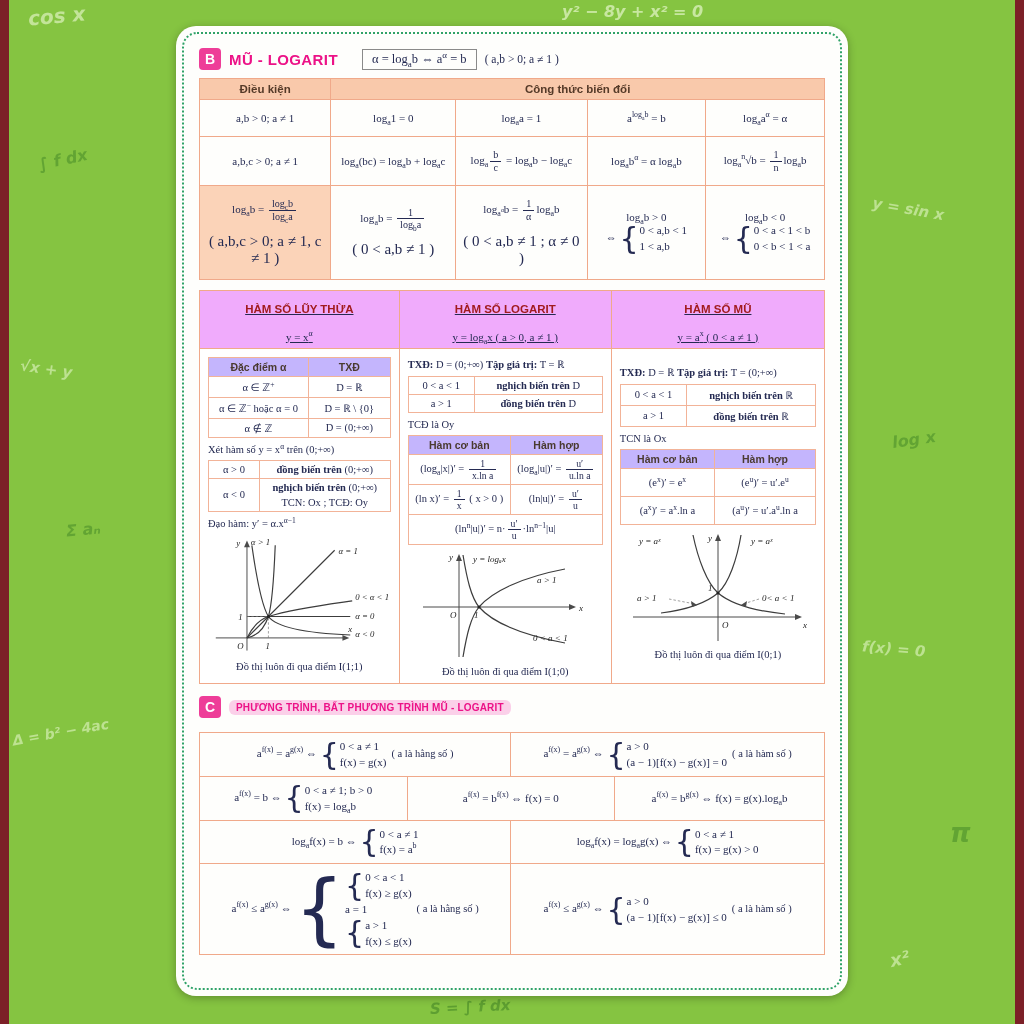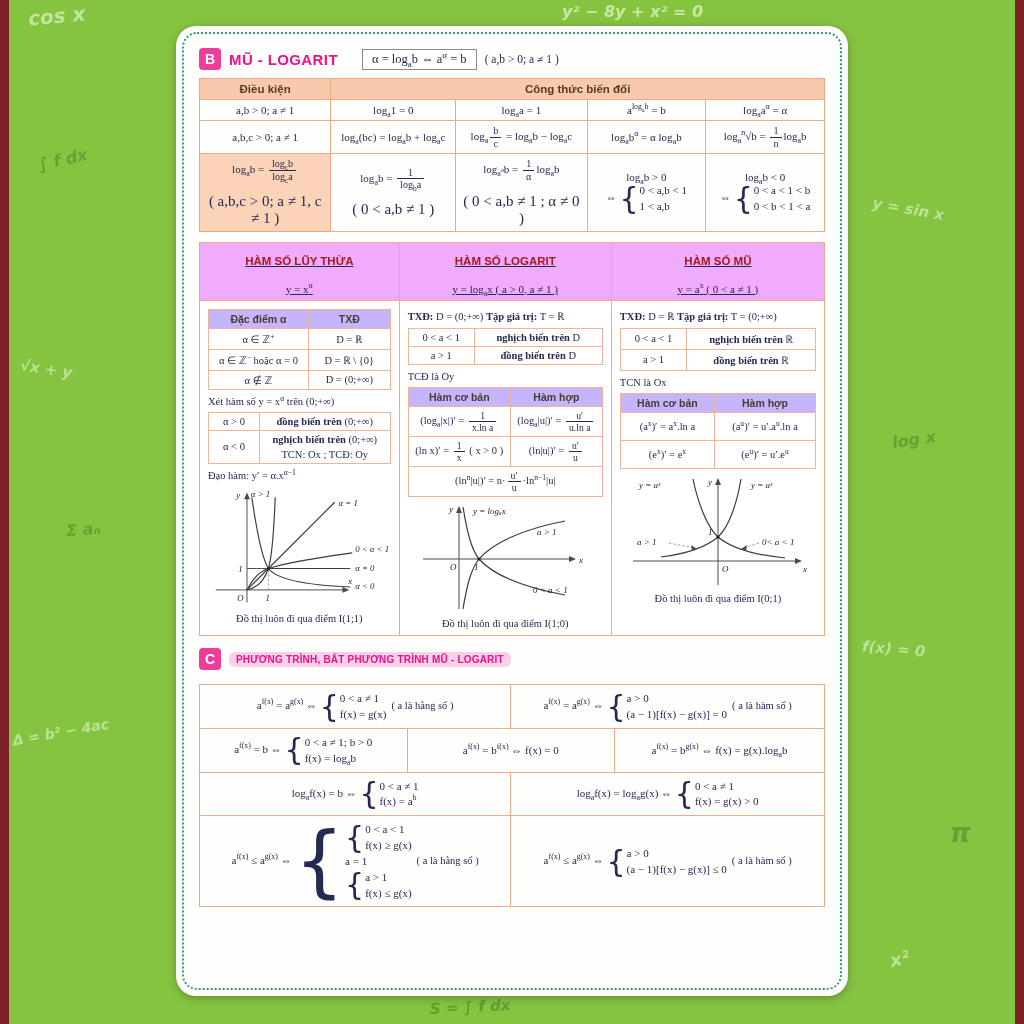--- a/index.html
+++ b/index.html
@@ -26,21 +26,21 @@
     font-weight:bold; font-size:14px; display:flex; align-items:center; justify-content:center; flex:0 0 auto; }
   .sec-title { color:#ec1287; font-weight:bold; font-size:15px; letter-spacing:.4px; }
   .hl { background:#fbd0e9; padding:2px 7px; border-radius:6px; color:#ec1287;
     font-weight:bold; font-size:10px; letter-spacing:.2px; }
   .fbox { margin-left:16px; border:1px solid #8a8a8a; padding:2px 9px; font-size:12.5px; }
   .cond-after { font-size:11.5px; }
 
   table { border-collapse:collapse; width:100%; }
   .t1 th, .t1 td { border:1px solid #f0a98a; text-align:center; }
   .t1 th { background:#f9c9ab; font-size:11.5px; color:#553a28; padding:4px 3px; }
-  .t1 td { font-family:"Liberation Serif", serif; font-size:11px; color:#242a52; padding:4px 3px; }
+  .t1 td { font-family:"Liberation Serif", serif; font-size:11px; color:#242a52; padding:12px 3px; }
   .t1 td.peach { background:#fbd3b8; }
   .condl { display:block; font-size:15px; margin-top:10px; }
 
   .f { display:inline-flex; flex-direction:column; vertical-align:middle; margin:0 2px;
     text-align:center; line-height:1.15; font-size:92%; }
   .f > span { padding:0 3px; display:block; }
   .f > span:first-child { border-bottom:1px solid currentColor; }
 
   .c { display:inline-flex; align-items:center; vertical-align:middle; text-align:left; }
   .c > .br { font-family:"DejaVu Sans", sans-serif; line-height:.85; font-weight:normal; margin-right:1px; }
@@ -311,47 +311,47 @@
           <text x="118" y="92">0 &lt; a &lt; 1</text>
           <text x="35" y="69">O</text>
           <text x="59" y="69">1</text>
           <text x="164" y="62">x</text>
           <text x="34" y="11">y</text>
         </svg>
         <div class="cap">Đồ thị luôn đi qua điểm  I(1;0)</div>
       </div>
 
       <div class="mid-c">
-        <div class="line" style="margin-top:0"><b>TXĐ:</b>  D = ℝ   <b>Tập giá trị:</b>  T = (0;+∞)</div>
+        <div class="line" style="margin-top:8px"><b>TXĐ:</b>  D = ℝ   <b>Tập giá trị:</b>  T = (0;+∞)</div>
         <table class="it">
           <tbody>
               <tr>
             <td style="width:34%">0 &lt; a &lt; 1</td>
             <td><b>nghịch biến trên</b>  ℝ</td>
           </tr>
           <tr>
             <td>a &gt; 1</td>
             <td><b>đồng biến trên</b>  ℝ</td>
           </tr>
         </tbody>
           </table>
         <div class="line">TCN là  Ox</div>
         <table class="it">
           <tbody>
               <tr>
             <th>Hàm cơ bản</th>
             <th>Hàm hợp</th>
           </tr>
           <tr>
+            <td style="padding:8px 4px">(e<sup>x</sup>)′ = e<sup>x</sup></td>
+            <td>(e<sup>u</sup>)′ = u′.e<sup>u</sup></td>
+          </tr>
+          <tr>
             <td style="padding:8px 4px">(a<sup>x</sup>)′ = a<sup>x</sup>.ln a</td>
             <td>(a<sup>u</sup>)′ = u′.a<sup>u</sup>.ln a</td>
-          </tr>
-          <tr>
-            <td style="padding:8px 4px">(e<sup>x</sup>)′ = e<sup>x</sup></td>
-            <td>(e<sup>u</sup>)′ = u′.e<sup>u</sup></td>
           </tr>
         </tbody>
           </table>
         <svg class="g" width="190" height="118" viewBox="0 0 190 118">
           <line class="ax" x1="10" y1="88" x2="176" y2="88"></line>
             <polygon points="179,88 172,85 172,91"></polygon>
           <line class="ax" x1="95" y1="112" x2="95" y2="8"></line>
             <polygon points="95,5 92,12 98,12"></polygon>
           <path class="cv" d="M38,84 C62,81 82,75 95,64 C106,54 114,30 118,6"></path>
           <path class="cv" d="M70,6 C75,30 84,54 95,64 C108,75 132,82 162,85"></path>

